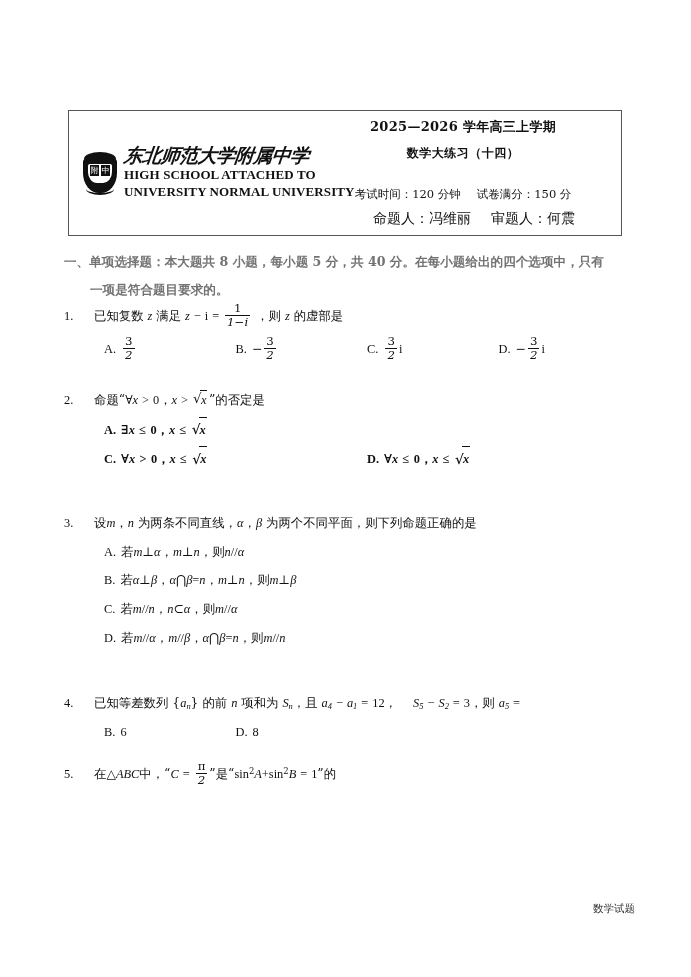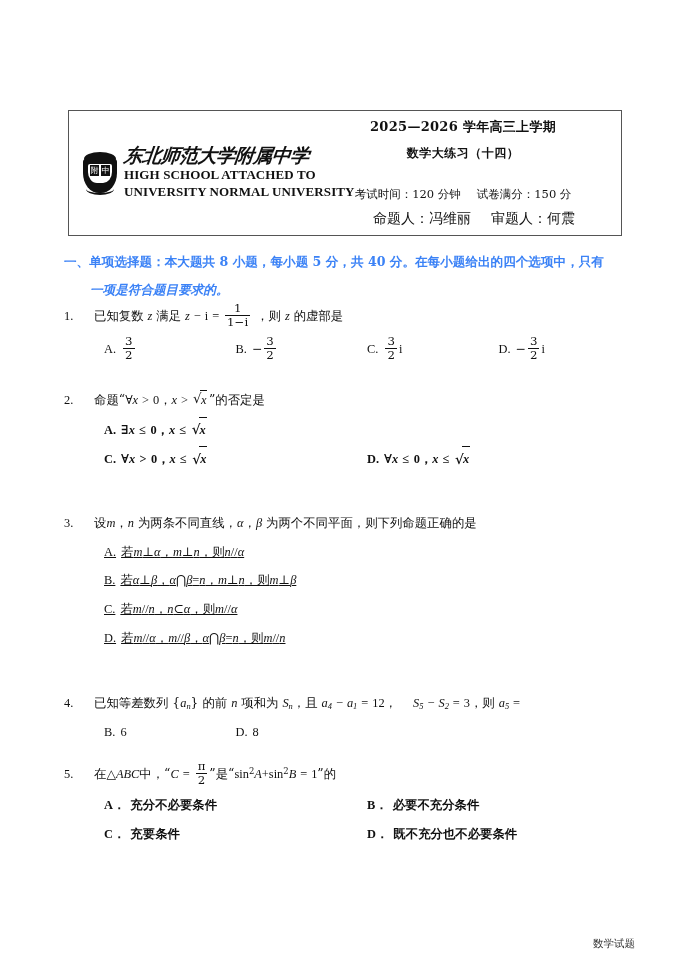--- a/index.html
+++ b/index.html
@@ -165,27 +165,26 @@
 
   
   .section-head {
     position: absolute;
     left: 64px;
     top: 248px;
     width: 560px;
     font-family: "DejaVu Serif", "Liberation Serif", serif;
     font-size: 12.6px;
     font-weight: bold;
-    color: #3b82f6;
+    color: #737373;
     line-height: 28px;
   }
   .section-head .l2 {
     display: block;
     padding-left: 26px;
-    font-style: italic;
   }
 
   
   .q {
     position: absolute;
     left: 64px;
     width: 566px;
     font-size: 12.4px;
     color: #111;
   }
@@ -217,21 +216,21 @@
     margin-bottom: 4px;
   }
   .opt {
     font-family: "DejaVu Serif", "Liberation Serif", serif;
     font-size: 12.4px;
     line-height: 2.0;
     white-space: nowrap;
   }
   .opt-4 .opt { width: 25%; }
   .opt-2 .opt { width: 50%; font-weight: bold; }
-  .opt-1 .opt { width: 100%; text-decoration: underline; }
+  .opt-1 .opt { width: 100%; }
   .opt-lab {
     font-family: "Liberation Serif", serif;
     margin-right: 5px;
   }
 
   
   .it {
     font-family: "Liberation Serif", "DejaVu Serif", serif;
     font-style: italic;
   }
@@ -248,20 +247,21 @@
     margin: 0 2px;
   }
   .frac .num {
     display: block;
     border-bottom: 1px solid #111;
     padding: 0 2px;
   }
   .frac .den {
     display: block;
     padding: 0 2px;
+    font-style: italic;
   }
   .sqrt {
     display: inline-block;
     position: relative;
     padding-left: 0.56em;
     padding-right: 0.12em;
     margin-left: 1px;
   }
   .sqrt::before {
     content: "√";
@@ -276,21 +276,21 @@
     display: inline-block;
   }
   sub { font-size: 0.68em; vertical-align: -0.28em; }
   sup { font-size: 0.68em; vertical-align: 0.42em; }
   .spw { display: inline-block; width: 1.3em; }
 
   
   .footer {
     position: absolute;
     right: 56px;
-    top: 937px;
+    top: 902px;
     font-family: Liberation Mono, monospace;
     font-size: 10.5px;
     color: #333;
   }
 </style>
 </head>
 <body>
 
 <div class="page">
 
@@ -388,27 +388,17 @@
         <div class="opt"><span class="opt-lab">D.</span><span class="up">8</span></div>
       </div>
     </div>
   </div>
 
   <div class="q" style="top:760px">
     <div class="q-stem">
       <div class="q-num">5.</div>
       <div class="q-body">在<span class="up">△</span><span class="it">ABC</span>中，“<span class="it">C</span> <span class="up">=</span> <span class="frac"><span class="num">π</span><span class="den">2</span></span>”是“<span class="up">sin</span><sup>2</sup><span class="it">A</span><span class="up">+</span><span class="up">sin</span><sup>2</sup><span class="it">B</span> <span class="up">=</span> <span class="up">1</span>”的</div>
     </div>
-    <div class="opts opt-2">
-      <div class="opt-row">
-        <div class="opt"><span class="opt-lab">A．</span>充分不必要条件</div>
-        <div class="opt"><span class="opt-lab">B．</span>必要不充分条件</div>
-      </div>
-      <div class="opt-row">
-        <div class="opt"><span class="opt-lab">C．</span>充要条件</div>
-        <div class="opt"><span class="opt-lab">D．</span>既不充分也不必要条件</div>
-      </div>
-    </div>
   </div>
 
   <div class="footer">数学试题</div>
 
 </div>
 
 </body></html>

